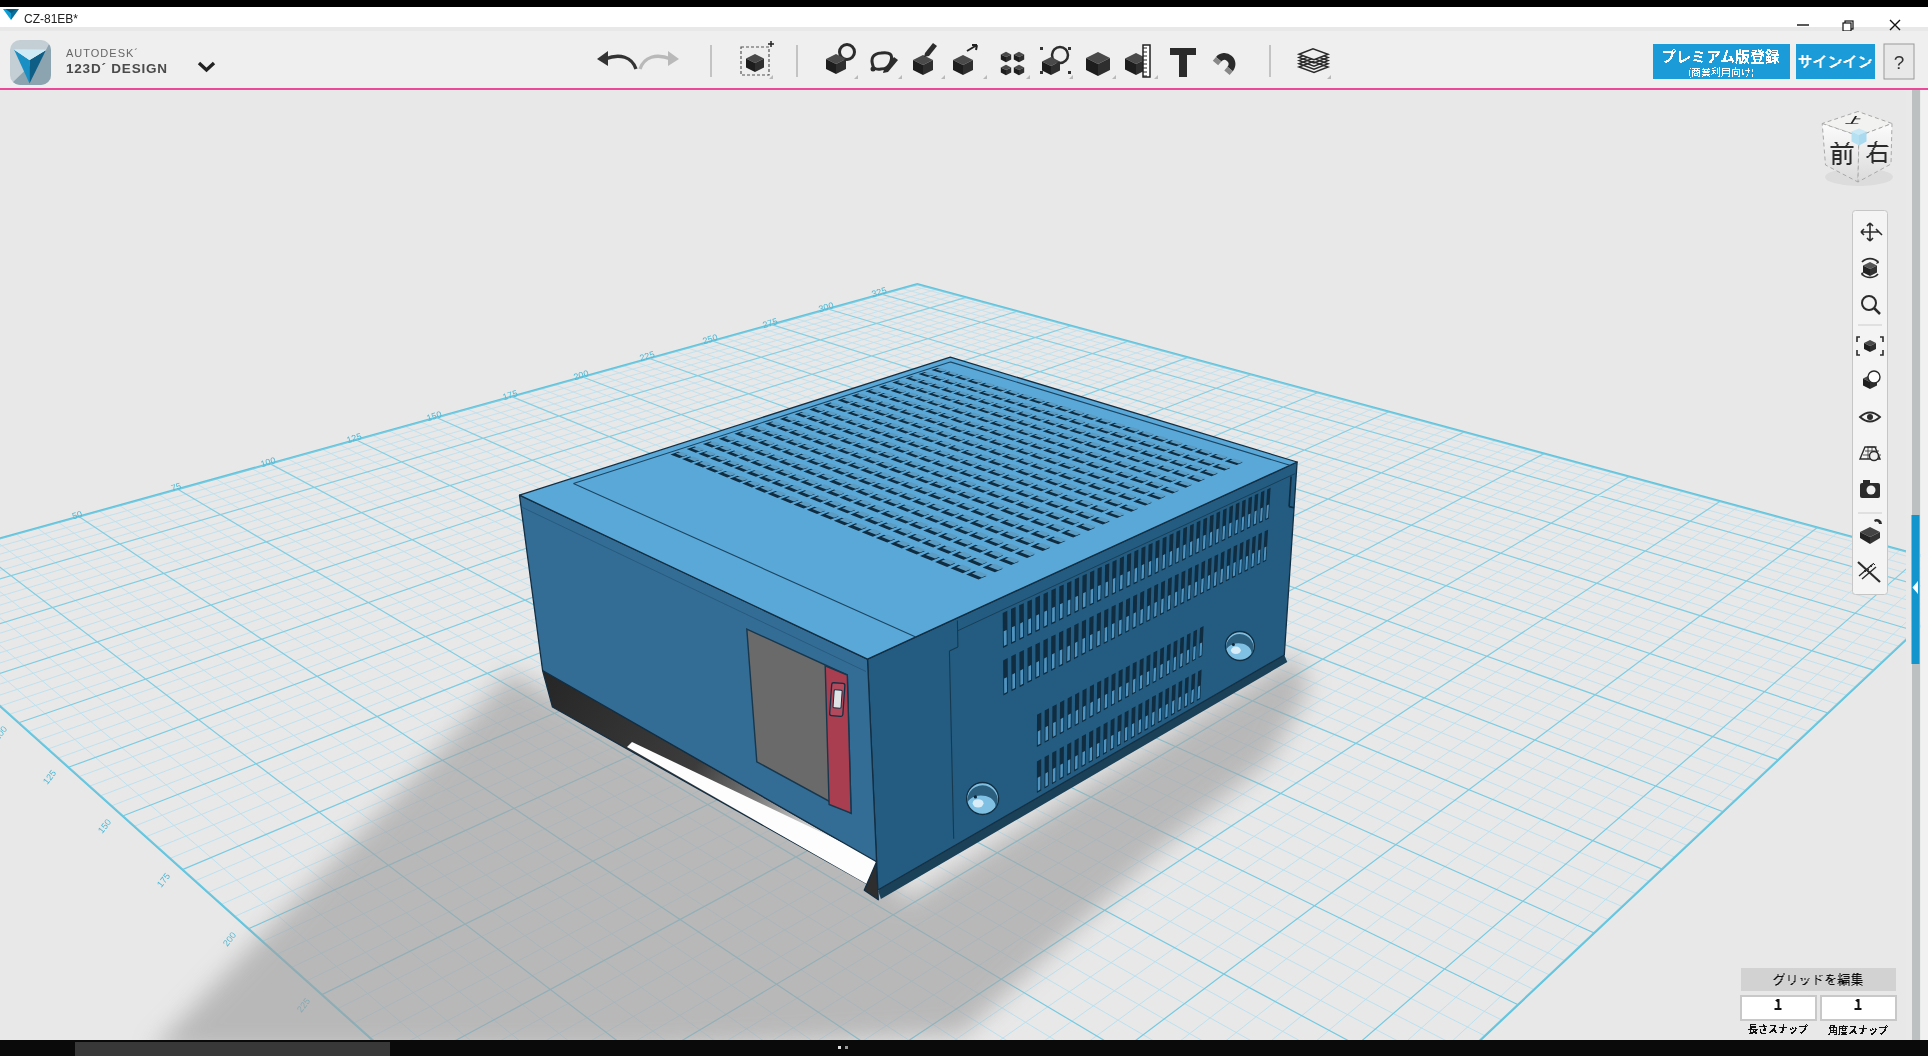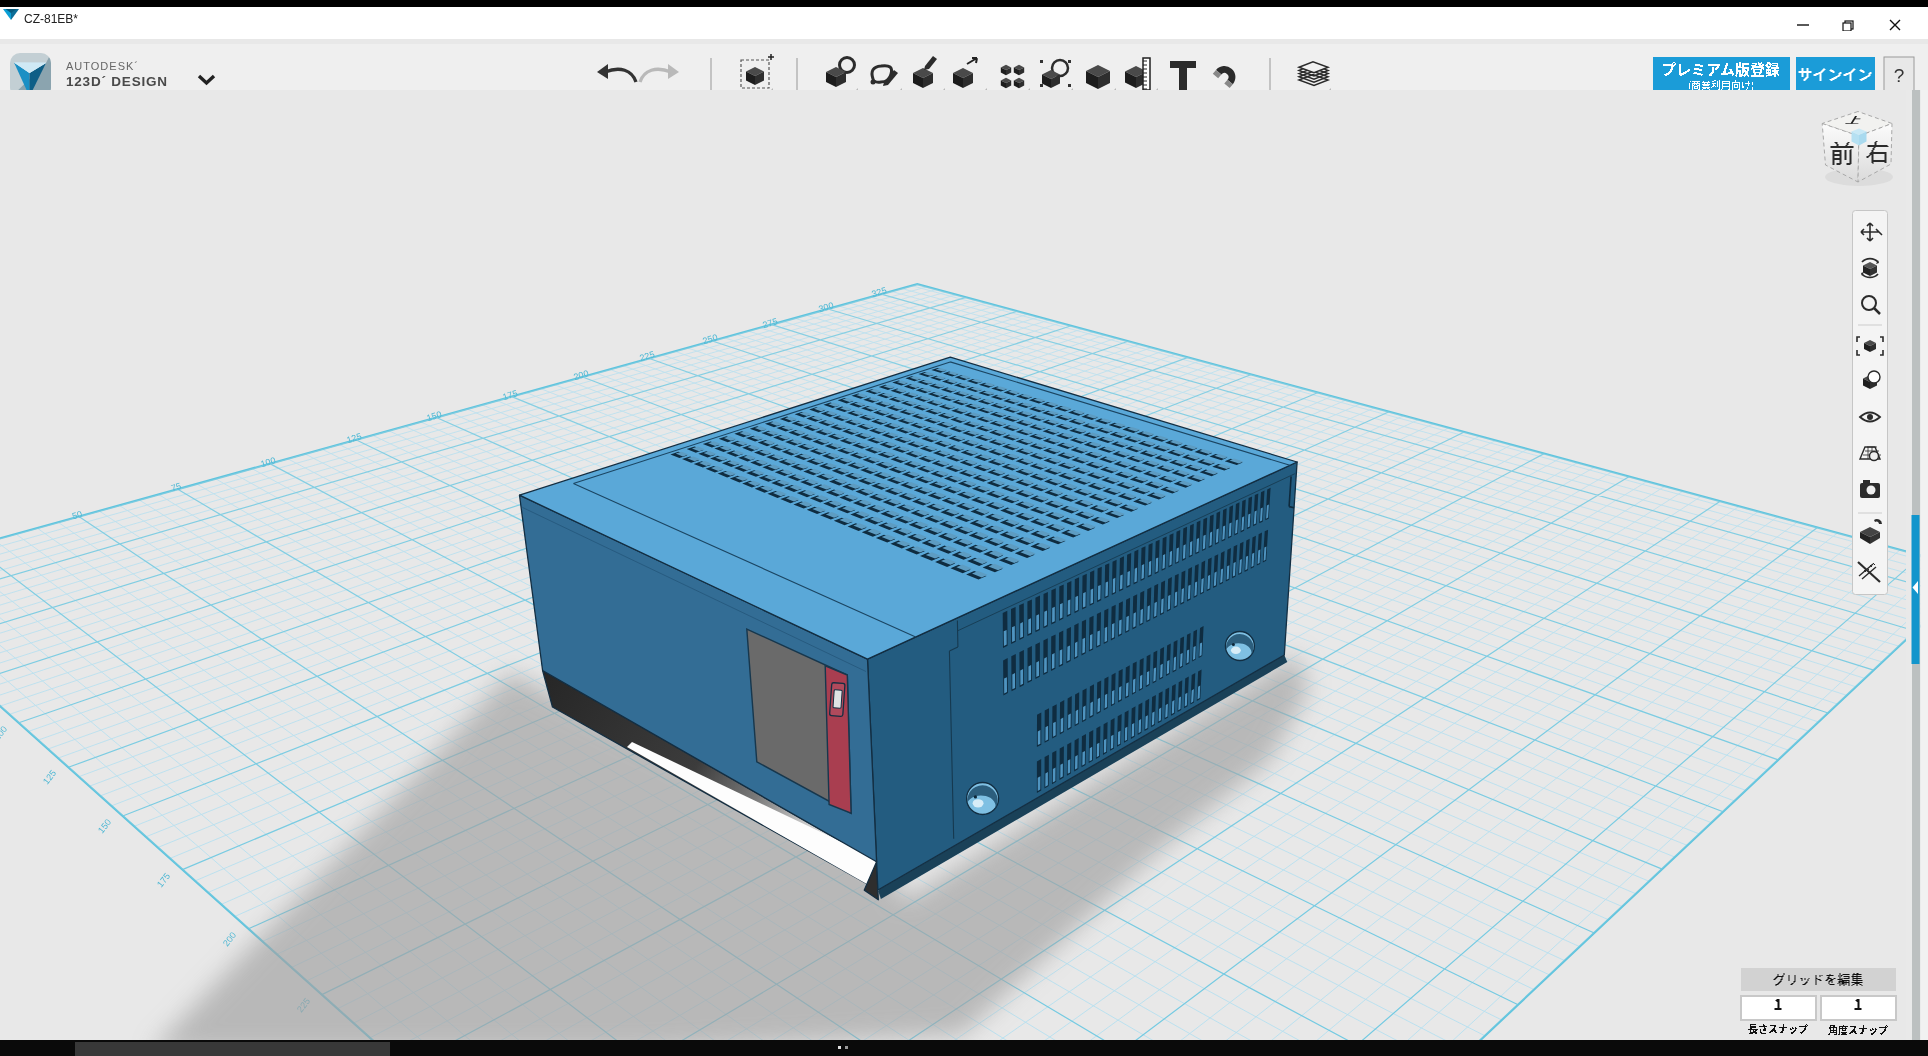--- a/index.html
+++ b/index.html
@@ -1,17 +1,17 @@
 <!DOCTYPE html>
 <html><head><meta charset="utf-8"><style>
 * { margin:0; padding:0; box-sizing:border-box; }
 html,body { width:1928px; height:1056px; overflow:hidden; font-family:"Liberation Sans", sans-serif; background:#e8e8e8; }
 #black-top { position:absolute; left:0; top:0; width:1928px; height:7px; background:#000; }
-#titlebar { position:absolute; left:0; top:7px; width:1928px; height:32px; background:#fff; }
-#toolbar { position:absolute; left:0; top:44px; width:1928px; height:59px; background:#efefef; border-bottom:2px solid #ec4899; }
+#titlebar { position:absolute; left:0; top:7px; width:1928px; height:20px; background:#fff; }
+#toolbar { position:absolute; left:0; top:31px; width:1928px; height:59px; background:#efefef; border-bottom:2px solid #ec4899; }
 #canvas { position:absolute; left:0; top:90px; width:1928px; height:950px; background:#e8e8e8; }
 #taskbar { position:absolute; left:0; top:1040px; width:1928px; height:16px; background:#0a0a0a; }
 </style></head><body>
 <div id="black-top"></div>
 <div id="titlebar">
   <svg width="1928" height="24" style="position:absolute;left:0;top:0">
     <polygon points="3,2 11,2 11,13" fill="#0a9fd6"></polygon>
       <polygon points="11,2 19,2 11,13" fill="#0c6d97"></polygon>
       <polygon points="5.5,2 11,6 16.5,2" fill="#065a7e"></polygon>
     <text x="24" y="16" font-size="12" fill="#222">CZ-81EB*</text>

